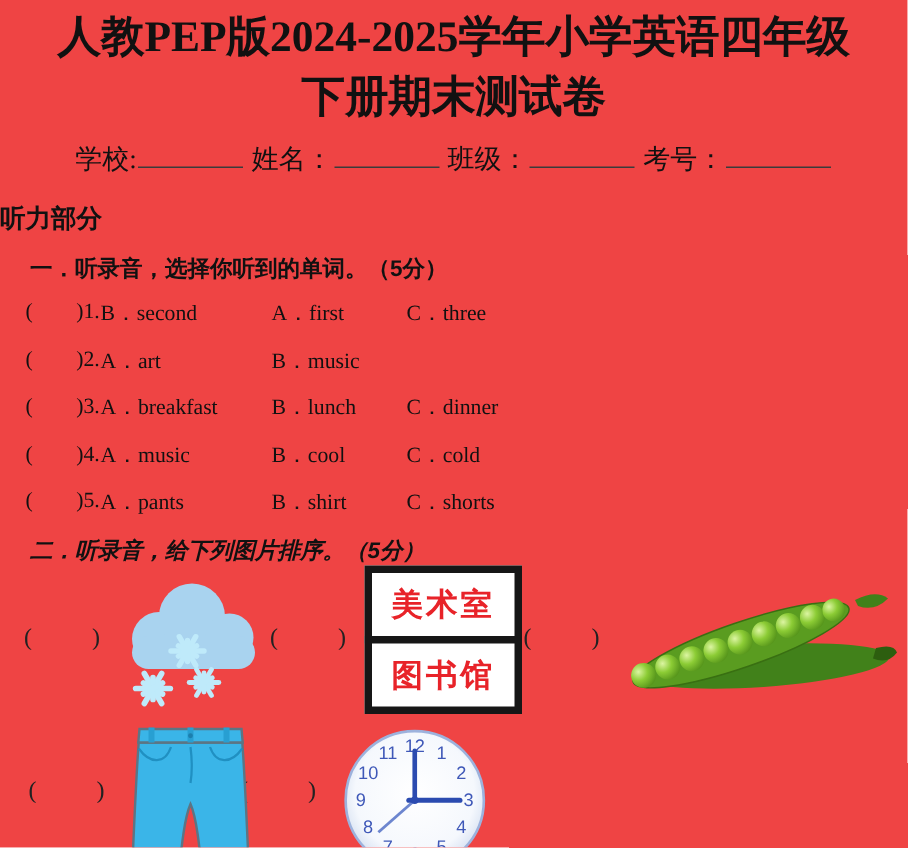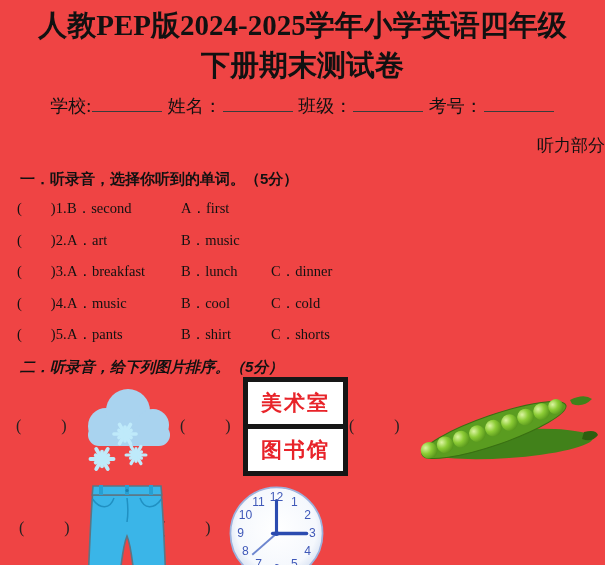--- a/index.html
+++ b/index.html
@@ -12,21 +12,21 @@
     text-align:center; font-weight:700; font-size:29px; line-height:40px;
     font-family:"Liberation Serif","DejaVu Serif",serif;
   }
   .title-line.first { margin-top:5px; }
   .info-line { text-align:center; margin-top:9px; font-size:18px; white-space:nowrap; }
   .info-line .blank {
     display:inline-block; width:70px; height:12px;
     border-bottom:1.4px solid #3b3b3b; margin:0 1px;
   }
   .section-heading {
-    text-align:right; margin-top:16px; font-size:17px; font-weight:400;
+    text-align:left; margin-top:16px; font-size:17px; font-weight:700;
     font-family:"Liberation Sans","DejaVu Sans",sans-serif;
   }
   .part-heading {
     margin:13px 0 0 20px; font-size:15px; font-weight:700;
     font-family:"Liberation Sans","DejaVu Sans",sans-serif;
   }
   .q-row {
     display:grid; grid-template-columns:50px 114px 90px 1fr;
     margin-left:17px; height:31.5px; align-items:center;
     font-size:14.5px; white-space:pre;
@@ -65,20 +65,21 @@
 
   <div class="section-heading">听力部分</div>
 
   <div class="part-heading">一．听录音，选择你听到的单词。（5分）</div>
 
   <div class="q-rows">
     <div class="q-row">
       <span>(        )1.</span>
       <span>B．second</span>
       <span>A．first</span>
+      <span>C．three</span>
     </div>
     <div class="q-row">
       <span>(        )2.</span>
       <span>A．art</span>
       <span>B．music</span>
     </div>
     <div class="q-row">
       <span>(        )3.</span>
       <span>A．breakfast</span>
       <span>B．lunch</span>

